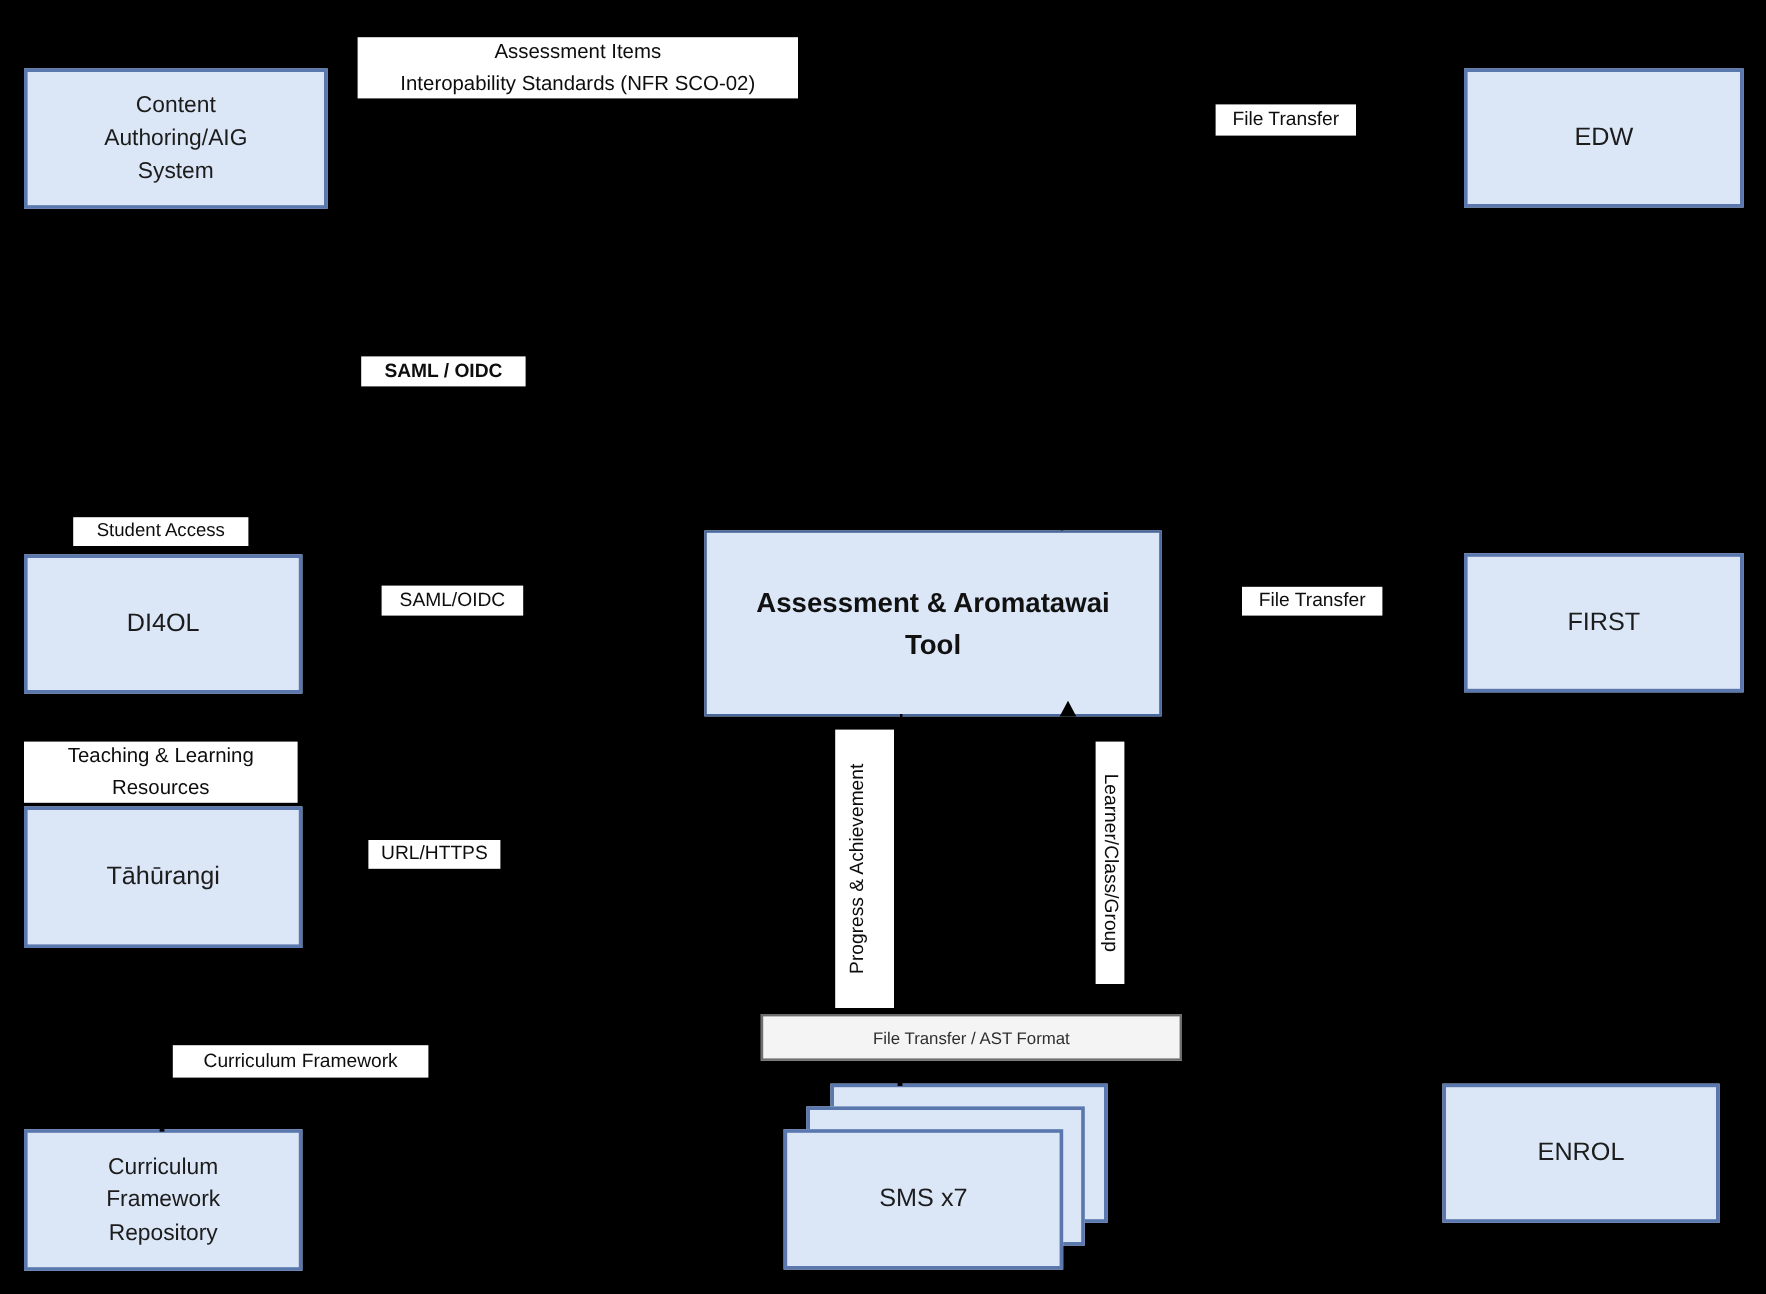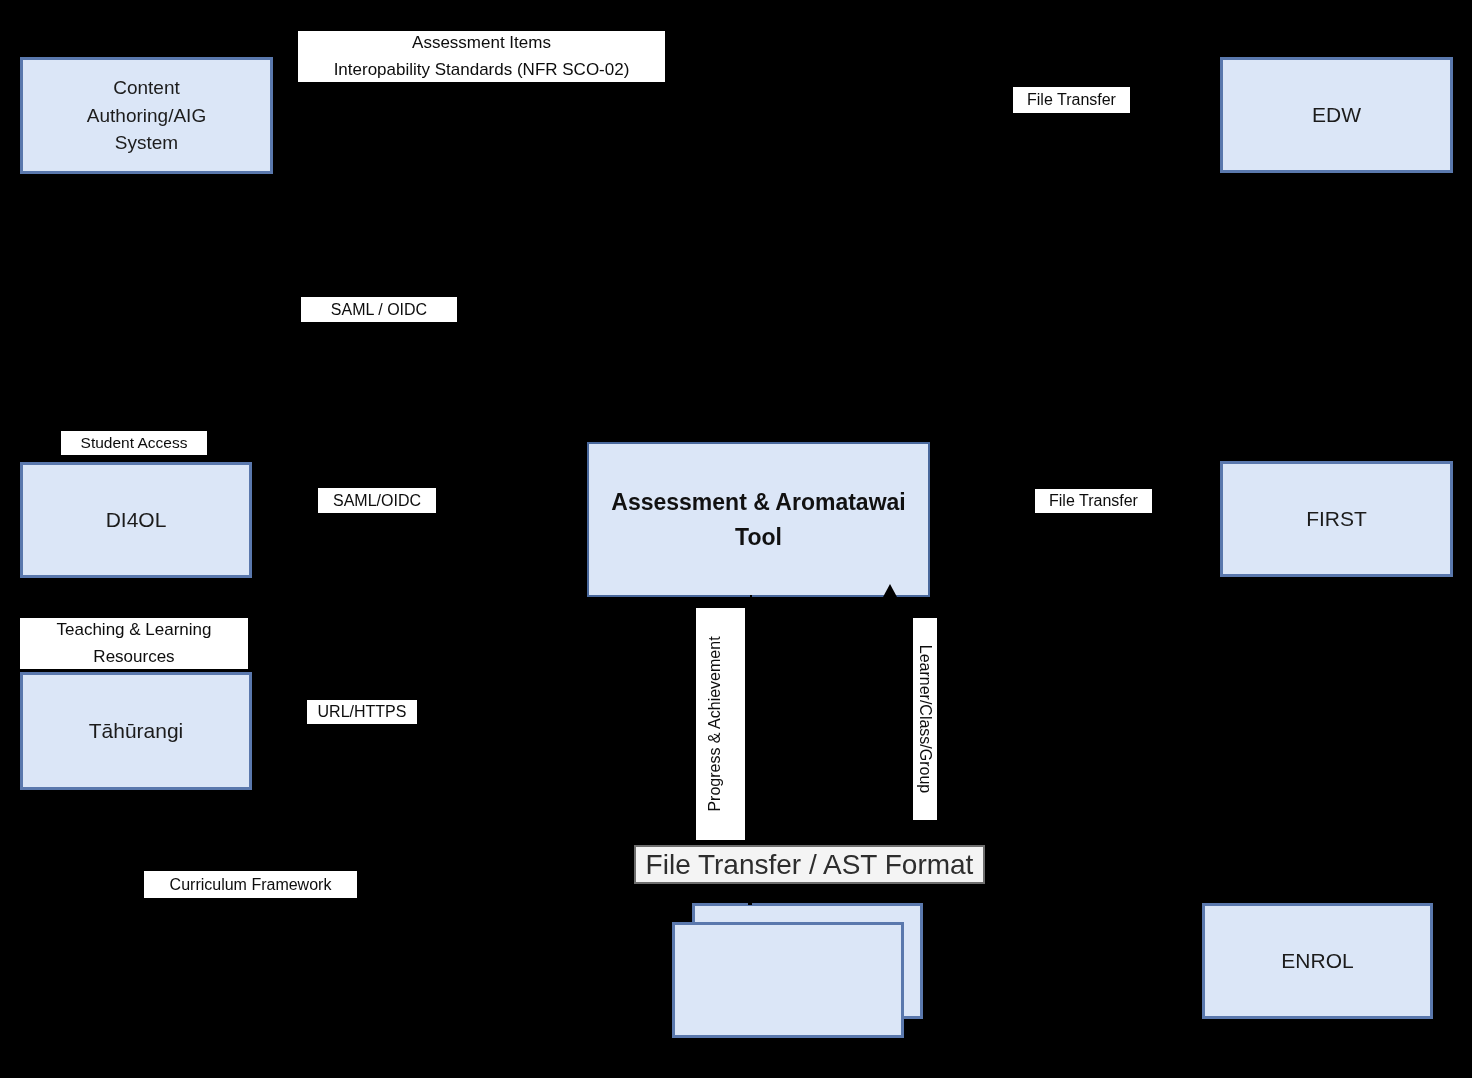--- a/index.html
+++ b/index.html
@@ -53,21 +53,21 @@
     line-height: 1.5;
   }
   .tag.two-line { font-size: 17px; line-height: 1.55; }
   
   .gray-tag {
     position: absolute;
     background: #f4f4f4;
     border: 2px solid #6e6e6e;
     box-sizing: border-box;
     color: #2e2e2e;
-    font-size: 28px;
+    font-size: 14px;
     display: flex;
     align-items: center;
     justify-content: center;
     text-align: center;
   }
   
   .vtag {
     position: absolute;
     background: #ffffff;
     overflow: visible;
@@ -104,39 +104,43 @@
 
   <div class="box small-text" style="left:20px; top:57px; width:253px; height:117px;">Content
 Authoring/AIG
 System</div>
 
 
   <div class="box" style="left:20px; top:462px; width:232px; height:116px;">DI4OL</div>
 
   <div class="box" style="left:20px; top:672px; width:232px; height:118px;">Tāhūrangi</div>
 
+  <div class="box small-text" style="left:20px; top:941px; width:232px; height:118px;">Curriculum
+Framework
+Repository</div>
 
-  <div class="box central" style="left:587px; top:442px; width:343px; height:155px;">Assessment &amp; Aromatawai
+  <div class="box central" style="left:587px; top:442px; width:381px; height:155px;">Assessment &amp; Aromatawai
 Tool</div>
 
   <div class="box" style="left:1220px; top:57px; width:233px; height:116px;">EDW</div>
 
   <div class="box" style="left:1220px; top:461px; width:233px; height:116px;">FIRST</div>
 
   <div class="box" style="left:1202px; top:903px; width:231px; height:116px;">ENROL</div>
 
   <div class="box" style="left:692px; top:903px; width:231px; height:116px;"></div>
   <div class="box" style="left:672px; top:922px; width:232px; height:116px;"></div>
+  <div class="box" style="left:653px; top:941px; width:233px; height:117px;">SMS x7</div>
 
   <div class="tag two-line" style="left:298px; top:31px; width:367px; height:51px;">Assessment Items
 Interopability Standards (NFR SCO-02)</div>
 
   <div class="tag" style="left:1013px; top:87px; width:117px; height:26px;">File Transfer</div>
 
-  <div class="tag" style="left:301px; top:297px; width:156px; height:25px;">SAML / OIDC</div>
+  <div class="tag" style="left:301px; top:297px; width:137px; height:25px;font-weight:bold;">SAML / OIDC</div>
 
   <div class="tag" style="left:61px; top:431px; width:146px; height:24px; font-size:15.5px;">Student Access</div>
 
   <div class="tag" style="left:318px; top:488px; width:118px; height:25px;">SAML/OIDC</div>
 
   <div class="tag" style="left:1035px; top:489px; width:117px; height:24px;">File Transfer</div>
 
   <div class="tag two-line" style="left:20px; top:618px; width:228px; height:51px;">Teaching &amp; Learning
 Resources</div>
 

